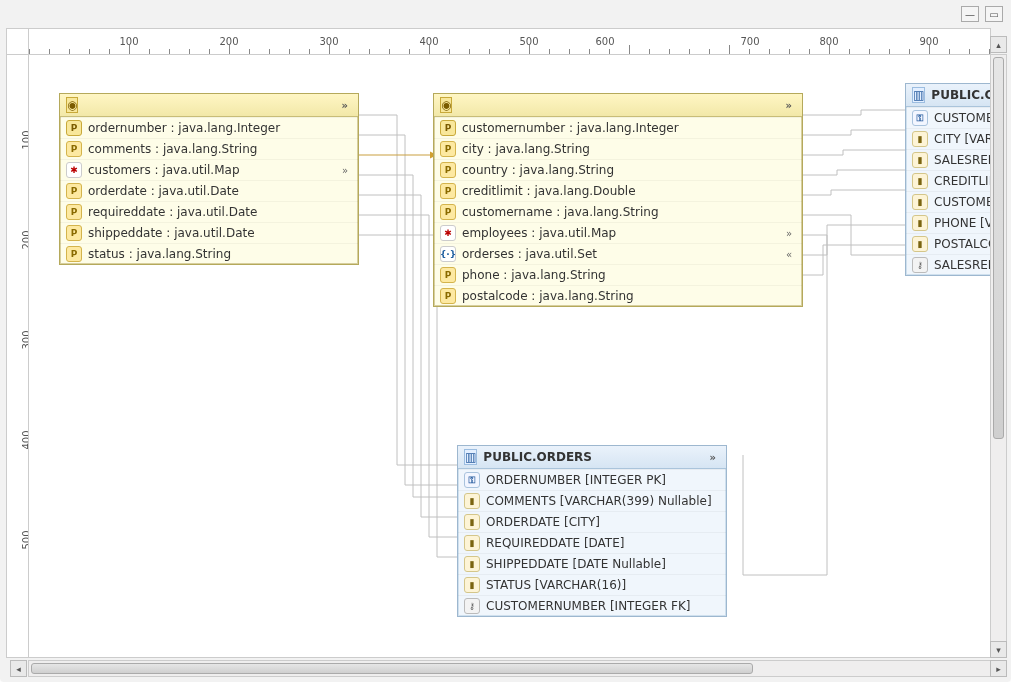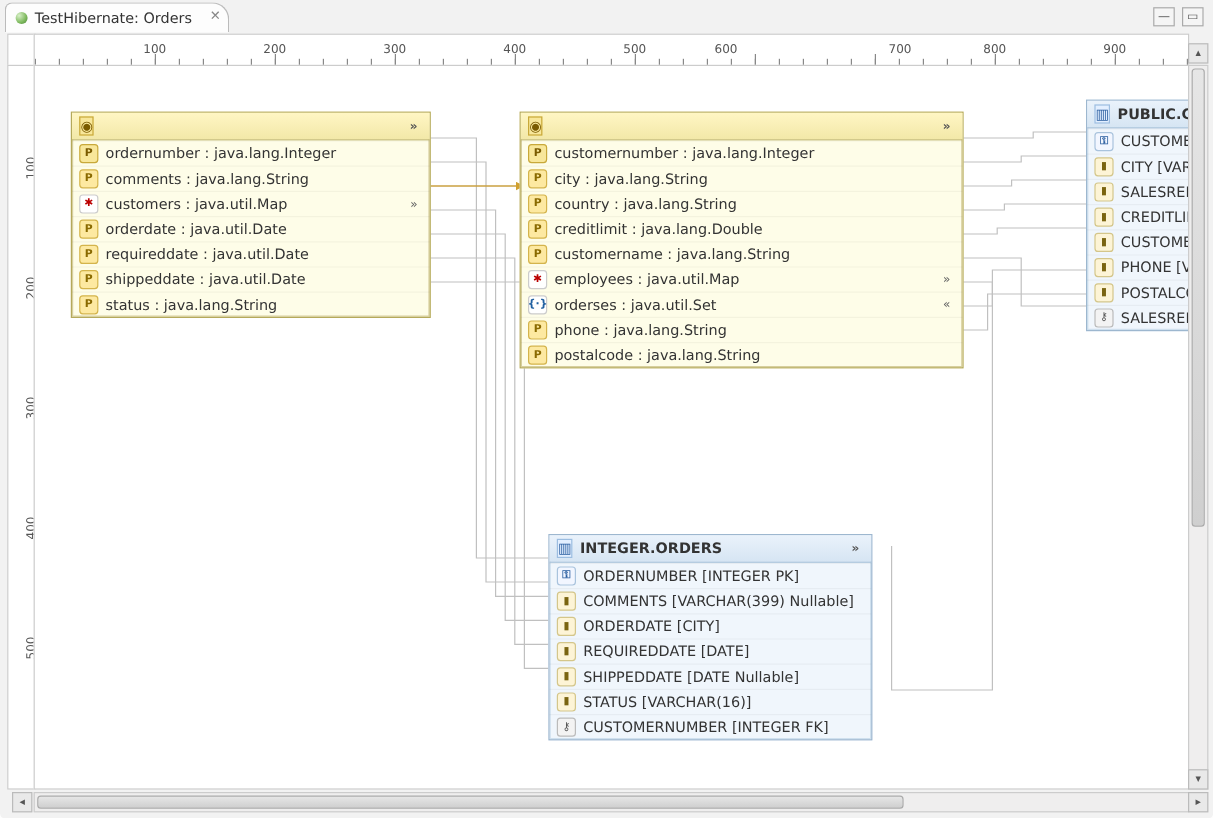--- a/index.html
+++ b/index.html
@@ -122,25 +122,20 @@
   .ico.fk { background:#f3f3f3; color:#555; border:1px solid #bbb;}
   .row .toggle { margin-left:auto; font-size:10px; color:#666; padding:0 4px;}
   svg.connectors { position:absolute; left:0; top:0; width:100%; height:100%; pointer-events:none; }
 </style>
 </head>
 <body>
 
 <div class="window">
 
   <div class="tabbar">
-    <div class="tab">
-      <span class="dot"></span>
-      <span>TestHibernate: Orders</span>
-      <span class="x">✕</span>
-    </div>
     <div class="minmax">
       <span>—</span>
       <span>▭</span>
     </div>
   </div>
 
   <div class="ruler-corner"></div>
   <div class="ruler-h" id="rulerH">
       <div class="lbl" style="left: 100px;">100</div>
       <div class="tick big" style="left: 100px;"></div>
@@ -372,21 +367,21 @@
           <div class="row">
             <span class="ico fk">⚷</span>
             <span>SALESREP</span>
           </div>
         </div>
     </div>
 
     <div class="entity blue" style="left:428px; top:390px; width:268px;">
       <div class="hdr">
         <span class="ico db">▥</span>
-        <span>INTEGER.ORDERS</span>
+        <span>PUBLIC.ORDERS</span>
         <span class="toggle">»</span>
       </div>
       <div id="public_orders_rows">
           <div class="row">
             <span class="ico key">⚿</span>
             <span>ORDERNUMBER [INTEGER PK]</span>
           </div>
           <div class="row">
             <span class="ico col">▮</span>
             <span>COMMENTS [VARCHAR(399) Nullable]</span>

